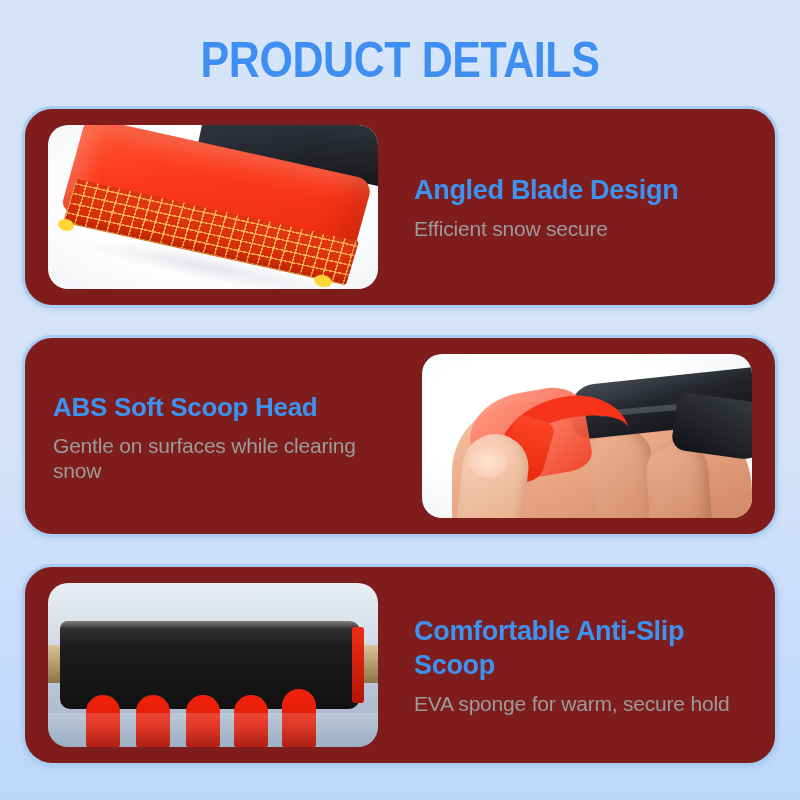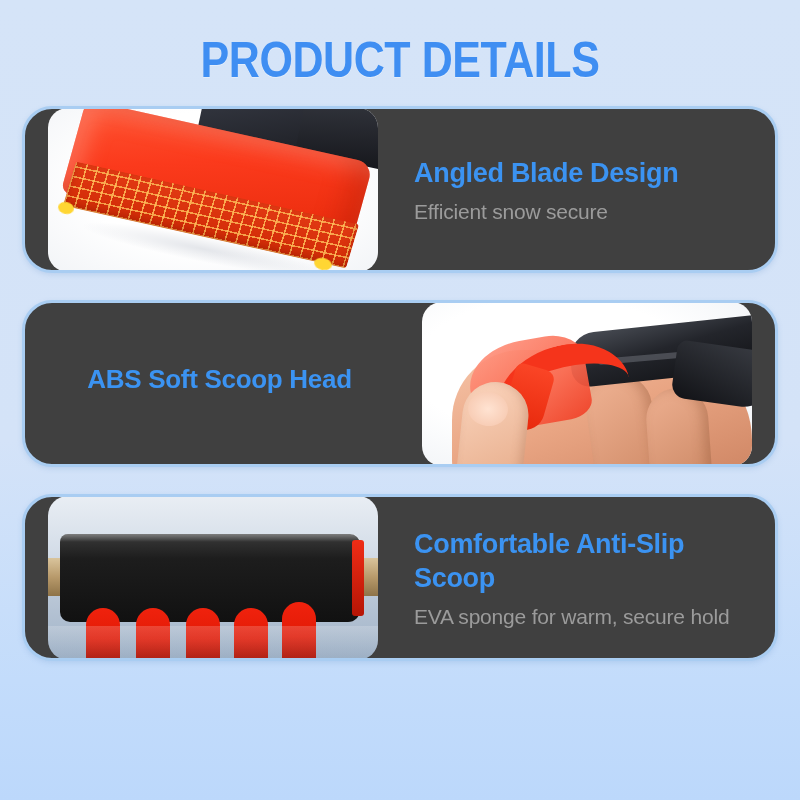--- a/index.html
+++ b/index.html
@@ -24,24 +24,24 @@
     padding-top:34px;
     font-family:"Liberation Sans Narrow","Liberation Sans", sans-serif;
     transform:scaleX(0.86);
     text-shadow:0 1px 0 rgba(255,255,255,0.35);
   }
 
   
   .cards { position:absolute; left:22px; top:106px; width:756px; }
   .card {
     position:relative;
-    background:#404040;
+    background:#7f1d1d;
     border:3px solid #a9cdf2;
     border-radius:30px;
-    height:167px;
+    height:202px;
     margin-bottom:27px;
     display:flex;
     align-items:center;
     overflow:hidden;
     box-shadow:0 2px 5px rgba(120,160,210,0.25);
   }
   .card.reverse { flex-direction:row-reverse; }
 
   
   .photo {
@@ -50,21 +50,21 @@
     margin:0 12px 0 23px;
     flex:0 0 auto;
     position:relative;
     overflow:hidden;
     background:#fdfdfd;
   }
   .card.reverse .photo { margin:0 23px 0 12px; }
 
   
   .textblock { flex:1 1 auto; padding:0 18px 0 24px; }
-  .card.reverse .textblock { padding:0 24px 0 28px;text-align:center; }
+  .card.reverse .textblock { padding:0 24px 0 28px; }
   .feat-title {
     color:#3b93f2;
     font-weight:bold;
     font-size:27px;
     line-height:34px;
     letter-spacing:-0.3px;
     margin-bottom:9px;
   }
   .feat-desc {
     color:#9b9b9b;
@@ -255,20 +255,21 @@
       <div class="blk-gap"></div>
       <div class="blk-handle2"></div>
       <div class="scoop-pale"></div>
       <div class="scoop-band"></div>
       <div class="scoop-band2"></div>
       <div class="thumb"></div>
       <div class="thumbnail"></div>
     </div>
     <div class="textblock">
       <div class="feat-title">ABS Soft Scoop Head</div>
+      <div class="feat-desc">Gentle on surfaces while clearing snow</div>
     </div>
   </div>
 
   <div class="card">
     <div class="photo p3">
       <div class="pole"></div>
       <div class="grip"></div>
       <div class="grip-top-hl"></div>
       <div class="groove g1"></div>
       <div class="groove g2"></div>

